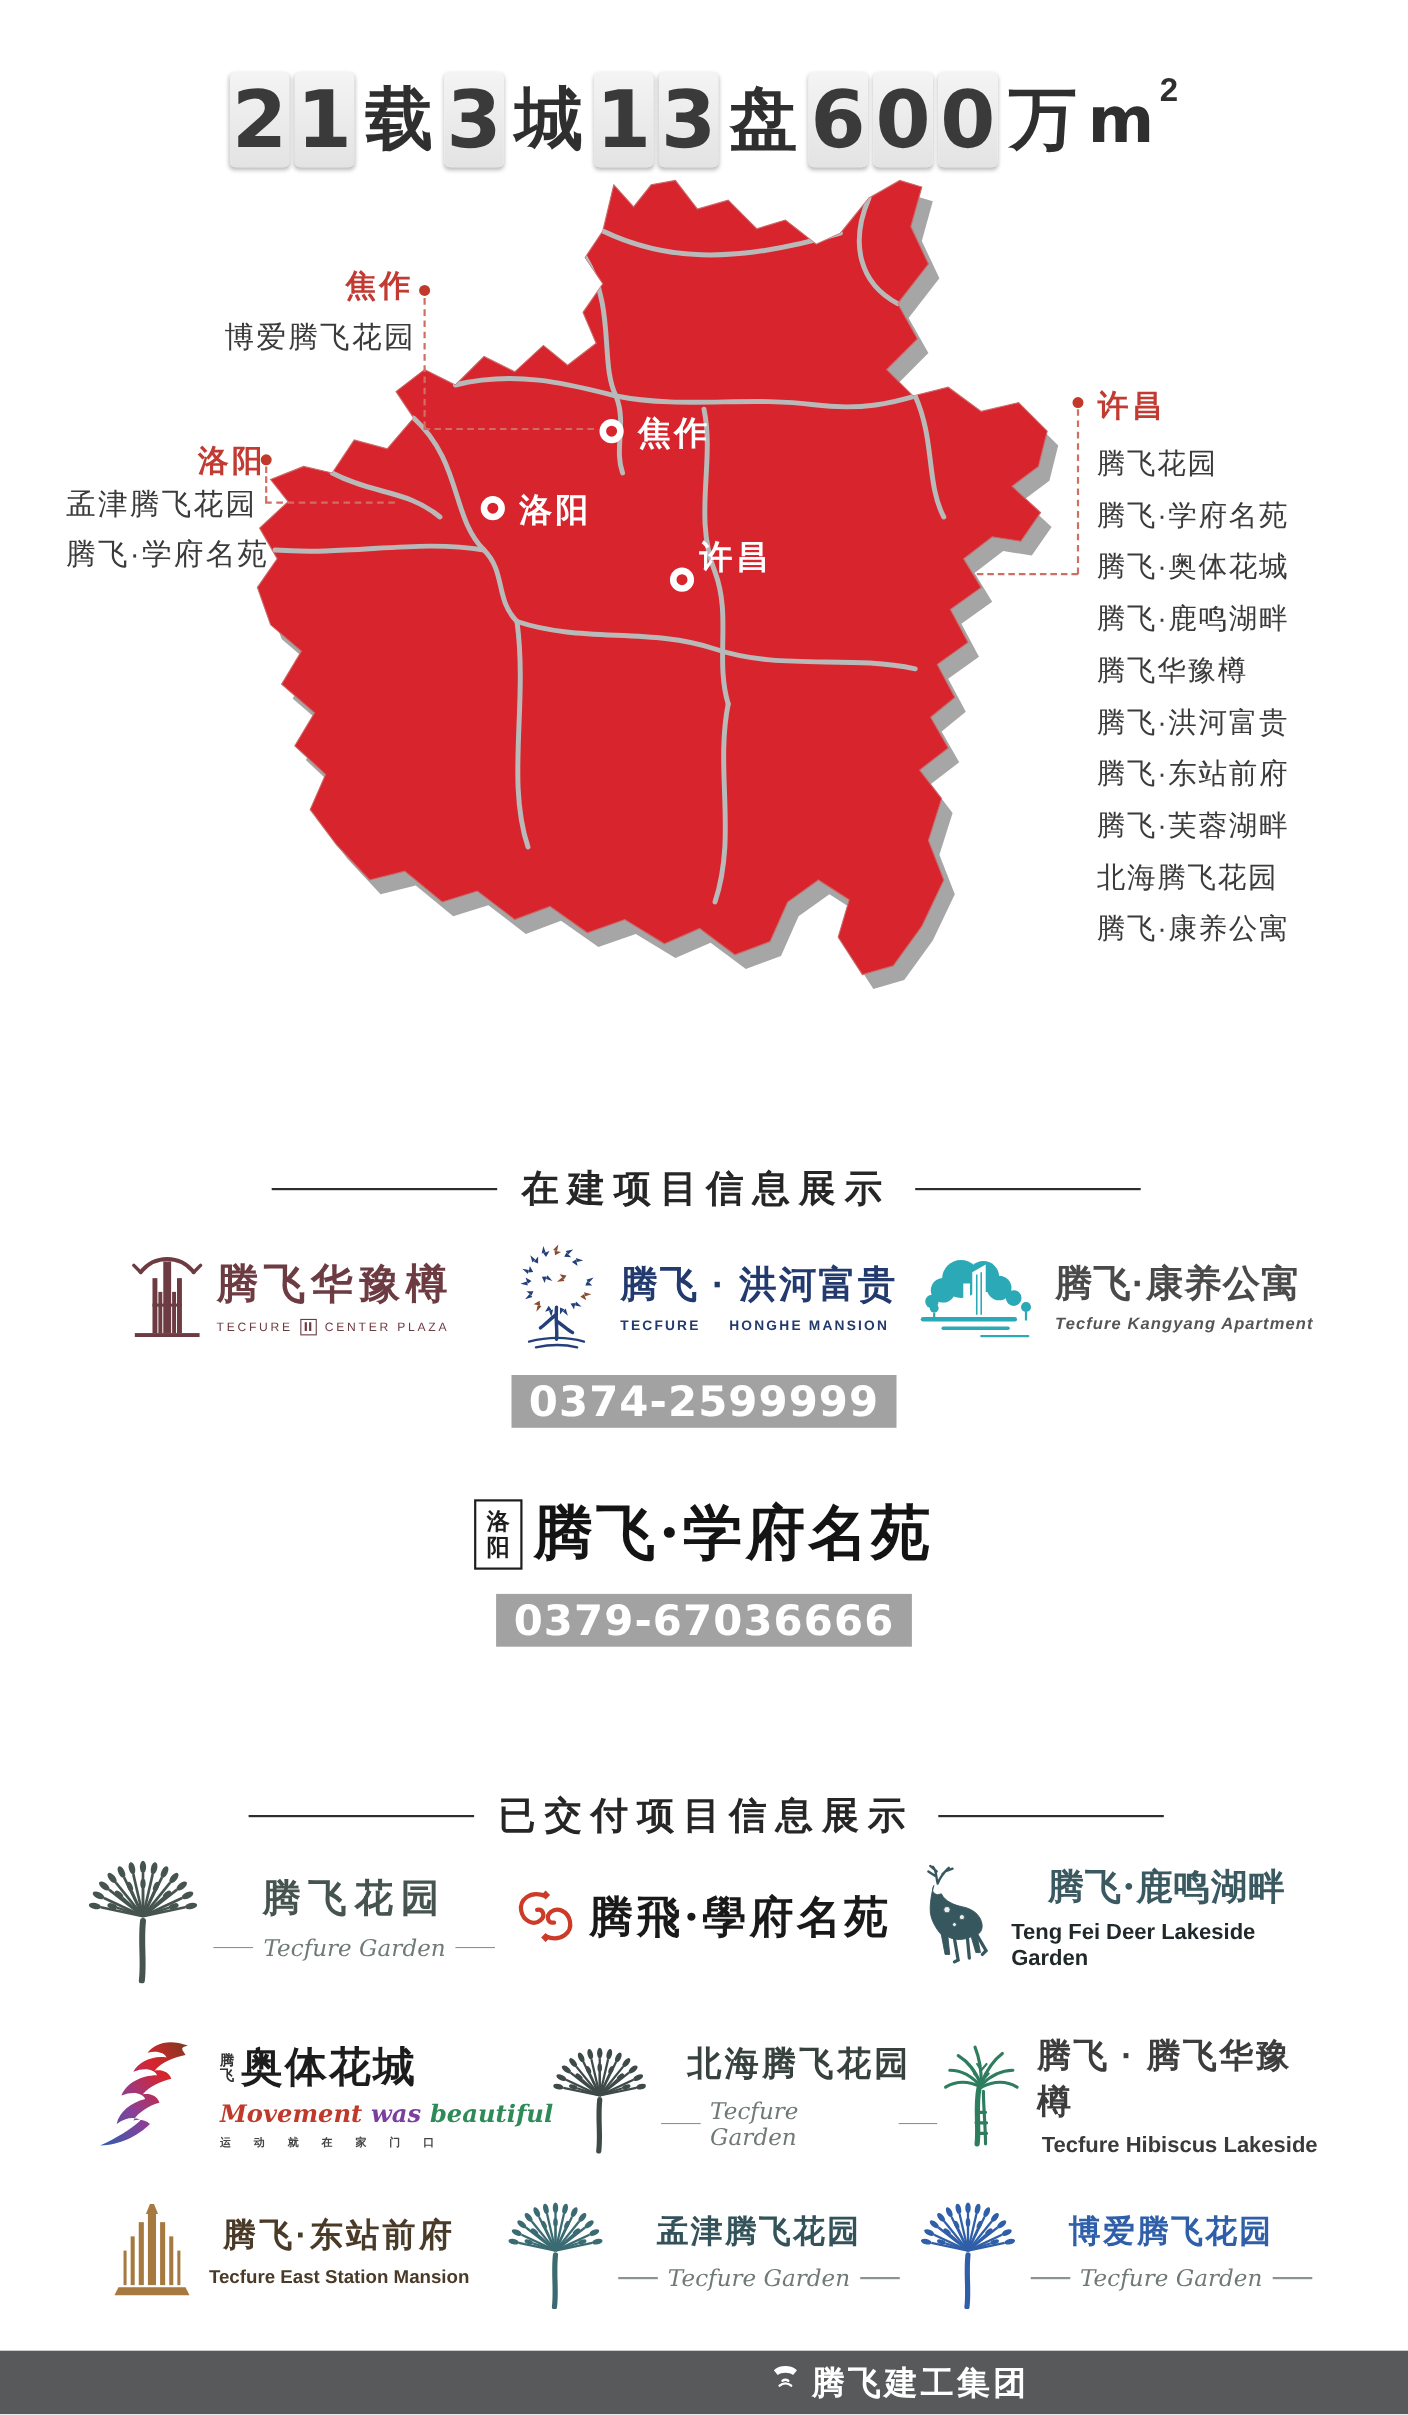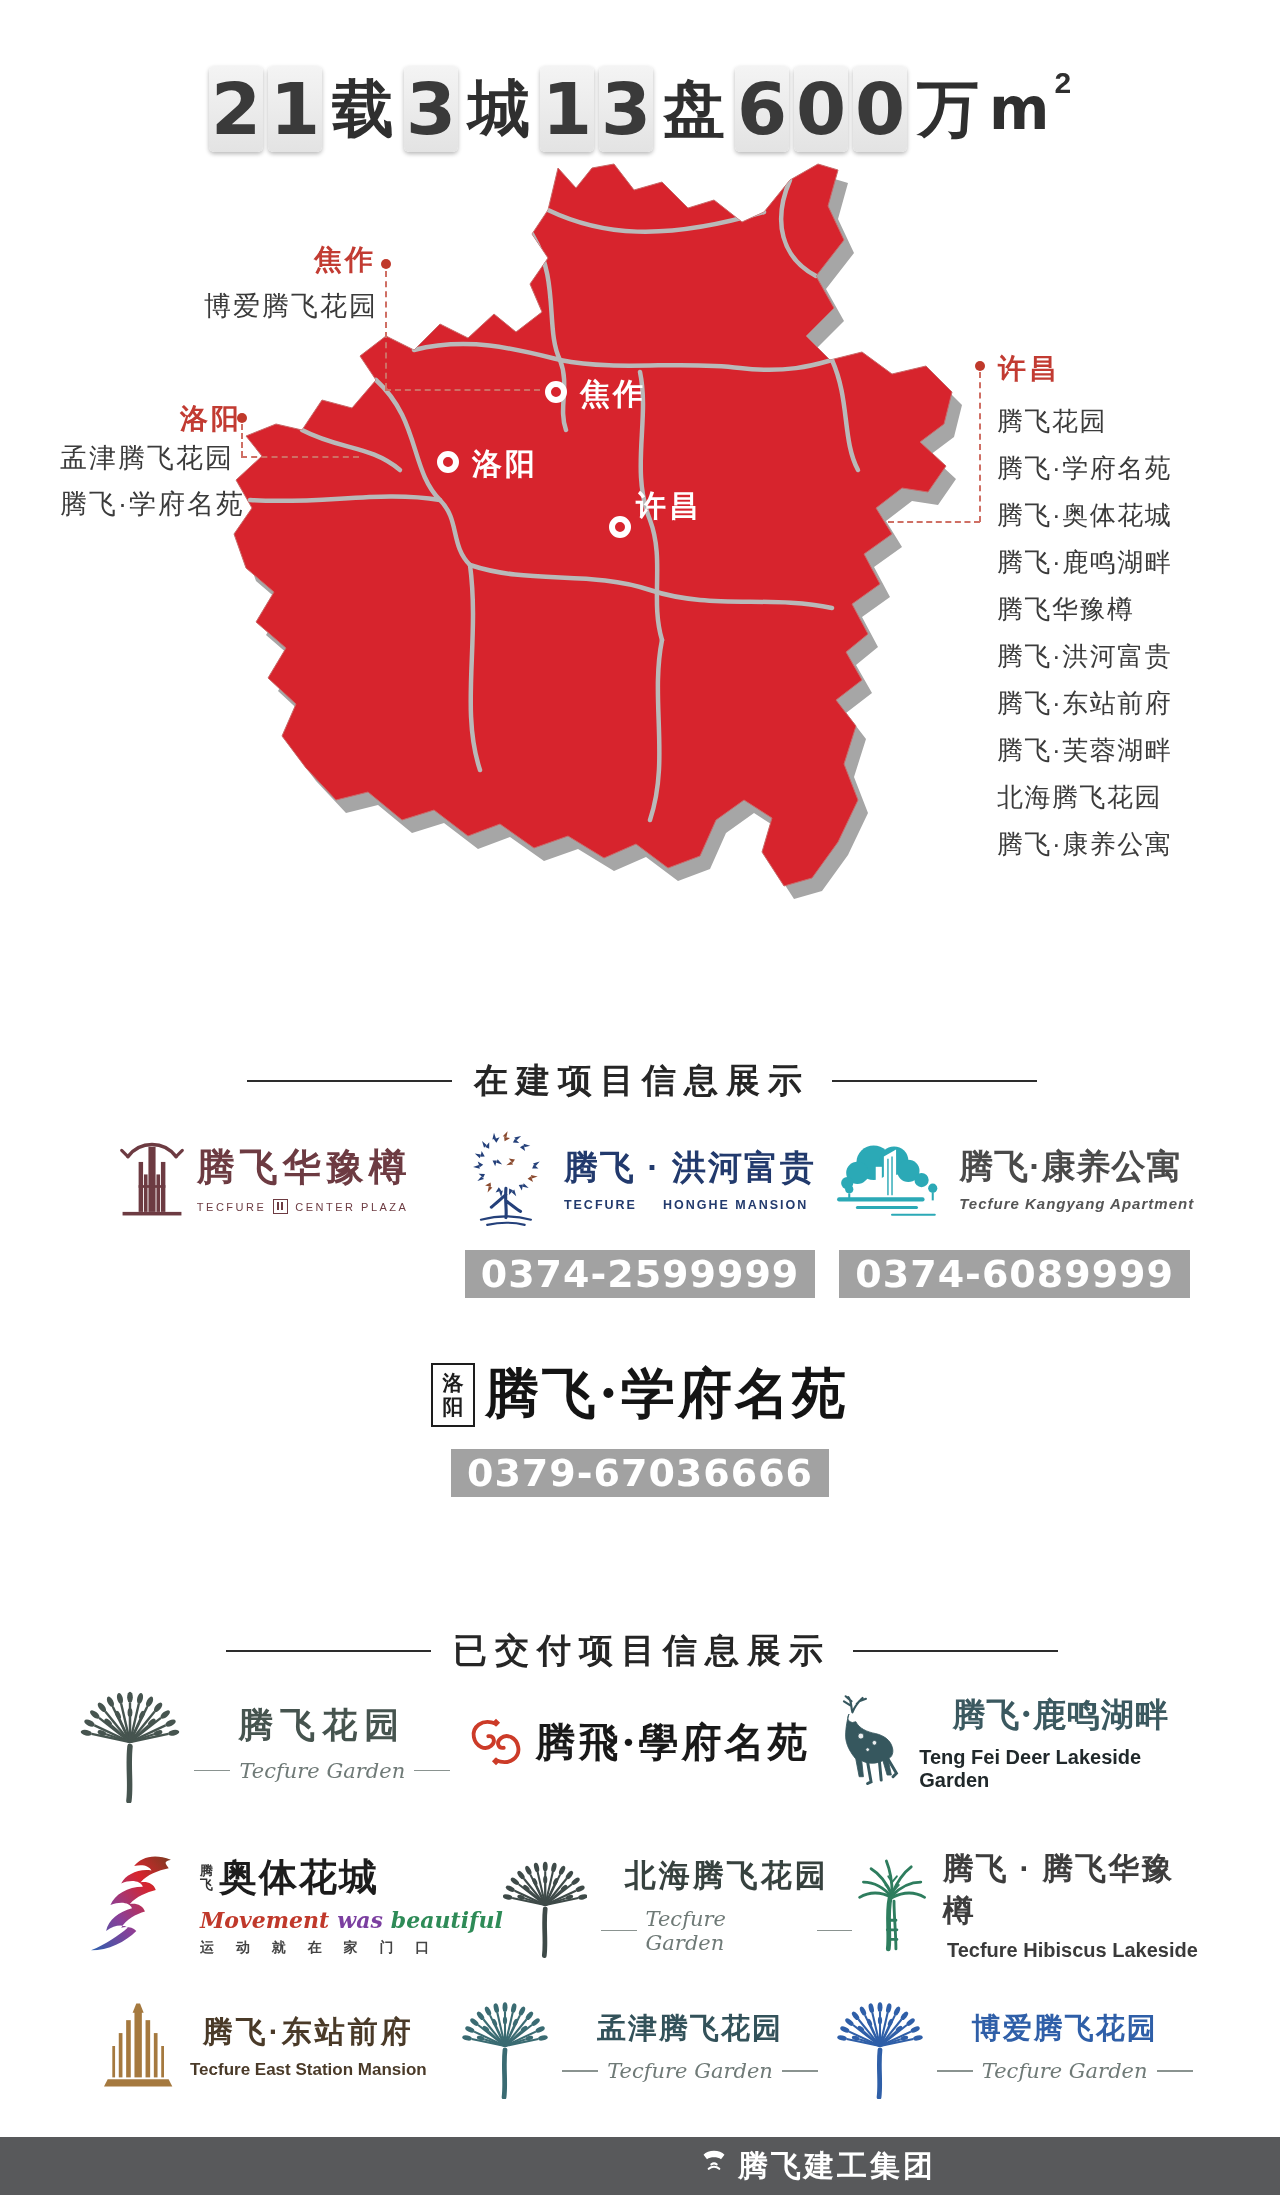--- a/index.html
+++ b/index.html
@@ -75,21 +75,21 @@
   .nm-east{font-size:30px;font-weight:700;color:#4a3a28;letter-spacing:3px;}
   .en-east{font-size:17px;font-weight:700;color:#4a3a28;margin-top:7px;}
   .nm-mengjin{font-family:"DejaVu Serif",serif;font-size:29px;font-weight:700;color:#33525a;letter-spacing:2px;}
   .nm-boai{font-family:"DejaVu Serif",serif;font-size:29px;font-weight:700;color:#2f5fa8;letter-spacing:2px;}
   .aoti-text{display:flex;flex-direction:column;align-items:flex-start;}
   .aoti-top{display:flex;align-items:center;gap:6px;}
   .aoti-prefix{display:flex;flex-direction:column;font-size:13px;line-height:14px;color:#333;font-weight:700;}
   .nm-aoti{font-size:38px;font-weight:800;color:#1c1c1c;letter-spacing:2px;}
   .aoti-script{font-family:"DejaVu Serif",serif;font-style:italic;font-weight:700;font-size:22px;margin-top:4px;display:flex;gap:8px;}
   .aoti-script .w0{color:#c0392b;}.aoti-script .w1{color:#7b3fa0;}.aoti-script .w2{color:#2e8b57;}
-  .aoti-tag{font-size:14px;letter-spacing:9px;color:#444;margin-top:6px;font-weight:600;}
+  .aoti-tag{font-size:10px;letter-spacing:9px;color:#444;margin-top:6px;font-weight:600;}
 
   
   .footer{position:absolute;left:0;top:2137px;width:1280px;height:58px;background:#58595b;
           display:flex;align-items:center;}
   .footer-inner{margin-left:700px;display:flex;align-items:flex-start;gap:10px;color:#fff;
                 font-size:30px;font-weight:700;letter-spacing:3px;}
   .hidden-defs{position:absolute;width:0;height:0;overflow:hidden;}
 </style>
 </head>
 <body>
@@ -310,21 +310,20 @@
             <path d="M4,60 H86" stroke="#2ba9b6" stroke-width="4" stroke-linecap="round"></path>
             <path d="M22,68 H80" stroke="#2ba9b6" stroke-width="3" stroke-linecap="round"></path>
             <path d="M56,75 H98" stroke="#2ba9b6" stroke-width="2" stroke-linecap="round"></path>
           </g>
         </svg>
         <div class="uc-text">
           <div class="uc-name-3">腾飞·康养公寓</div>
           <div class="uc-sub-3">Tecfure Kangyang Apartment</div>
         </div>
       </div>
-      <div class="phone-bar">0374-6089999</div>
     </div>
   </div>
 
   <div class="featured">
     <div class="feat-row">
       <div class="feat-tag">
         <span>洛</span>
         <span>阳</span>
       </div>
       <div class="feat-name">腾飞·学府名苑</div>

